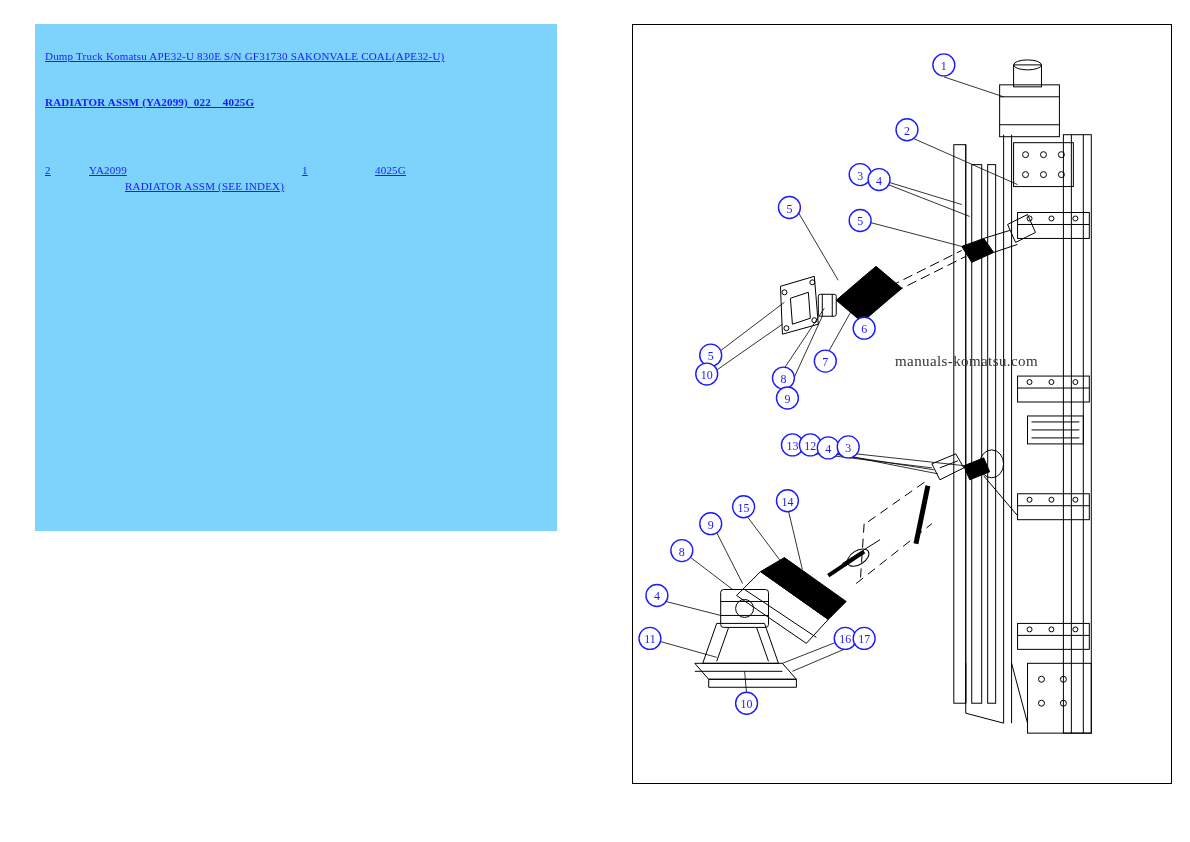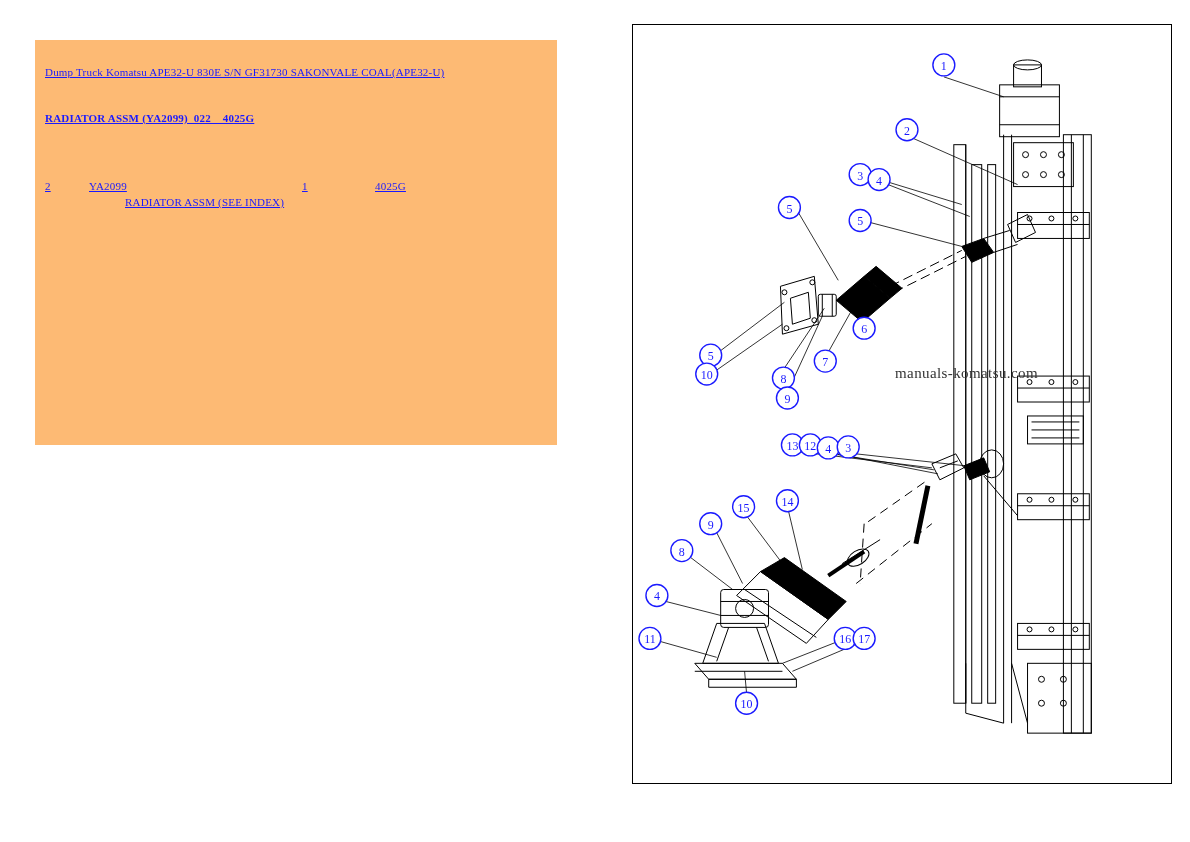--- a/index.html
+++ b/index.html
@@ -17,24 +17,23 @@
     height: 842px;
     background: #ffffff;
   }
 
   
   .catalog-panel {
     position: absolute;
     left: 35px;
     top: 24px;
     width: 522px;
-    height: 405px;
-    background: #fdba74;
+    height: 507px;
+    background: #7dd3fc;
     overflow: hidden;
-    margin-top: 16px;
   }
   .catalog-line {
     position: absolute;
     color: #1a1aff;
     font-family: "Liberation Serif", serif;
     font-size: 11px;
     letter-spacing: 0.2px;
     text-decoration: underline;
     white-space: pre;
   }
@@ -62,21 +61,21 @@
   .figure-svg {
     position: absolute;
     left: 0;
     top: 0;
     width: 100%;
     height: 100%;
   }
   .watermark {
     position: absolute;
     left: 262px;
-    top: 340px;
+    top: 328px;
     font-family: "Liberation Serif", serif;
     font-size: 15px;
     color: #333333;
     letter-spacing: 0.4px;
     white-space: nowrap;
   }
   .balloon-text {
     font-family: "Liberation Serif", serif;
     font-size: 12px;
     fill: #1a1aff;

